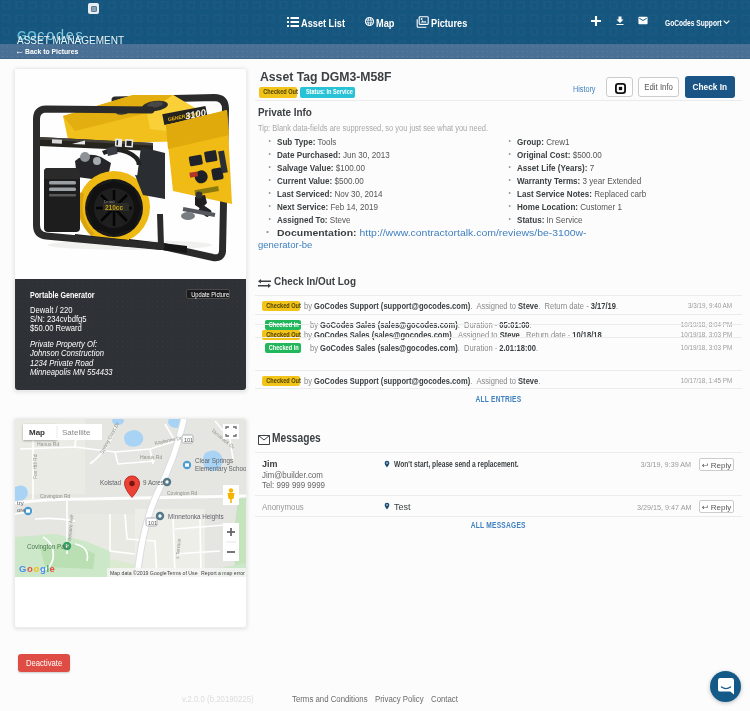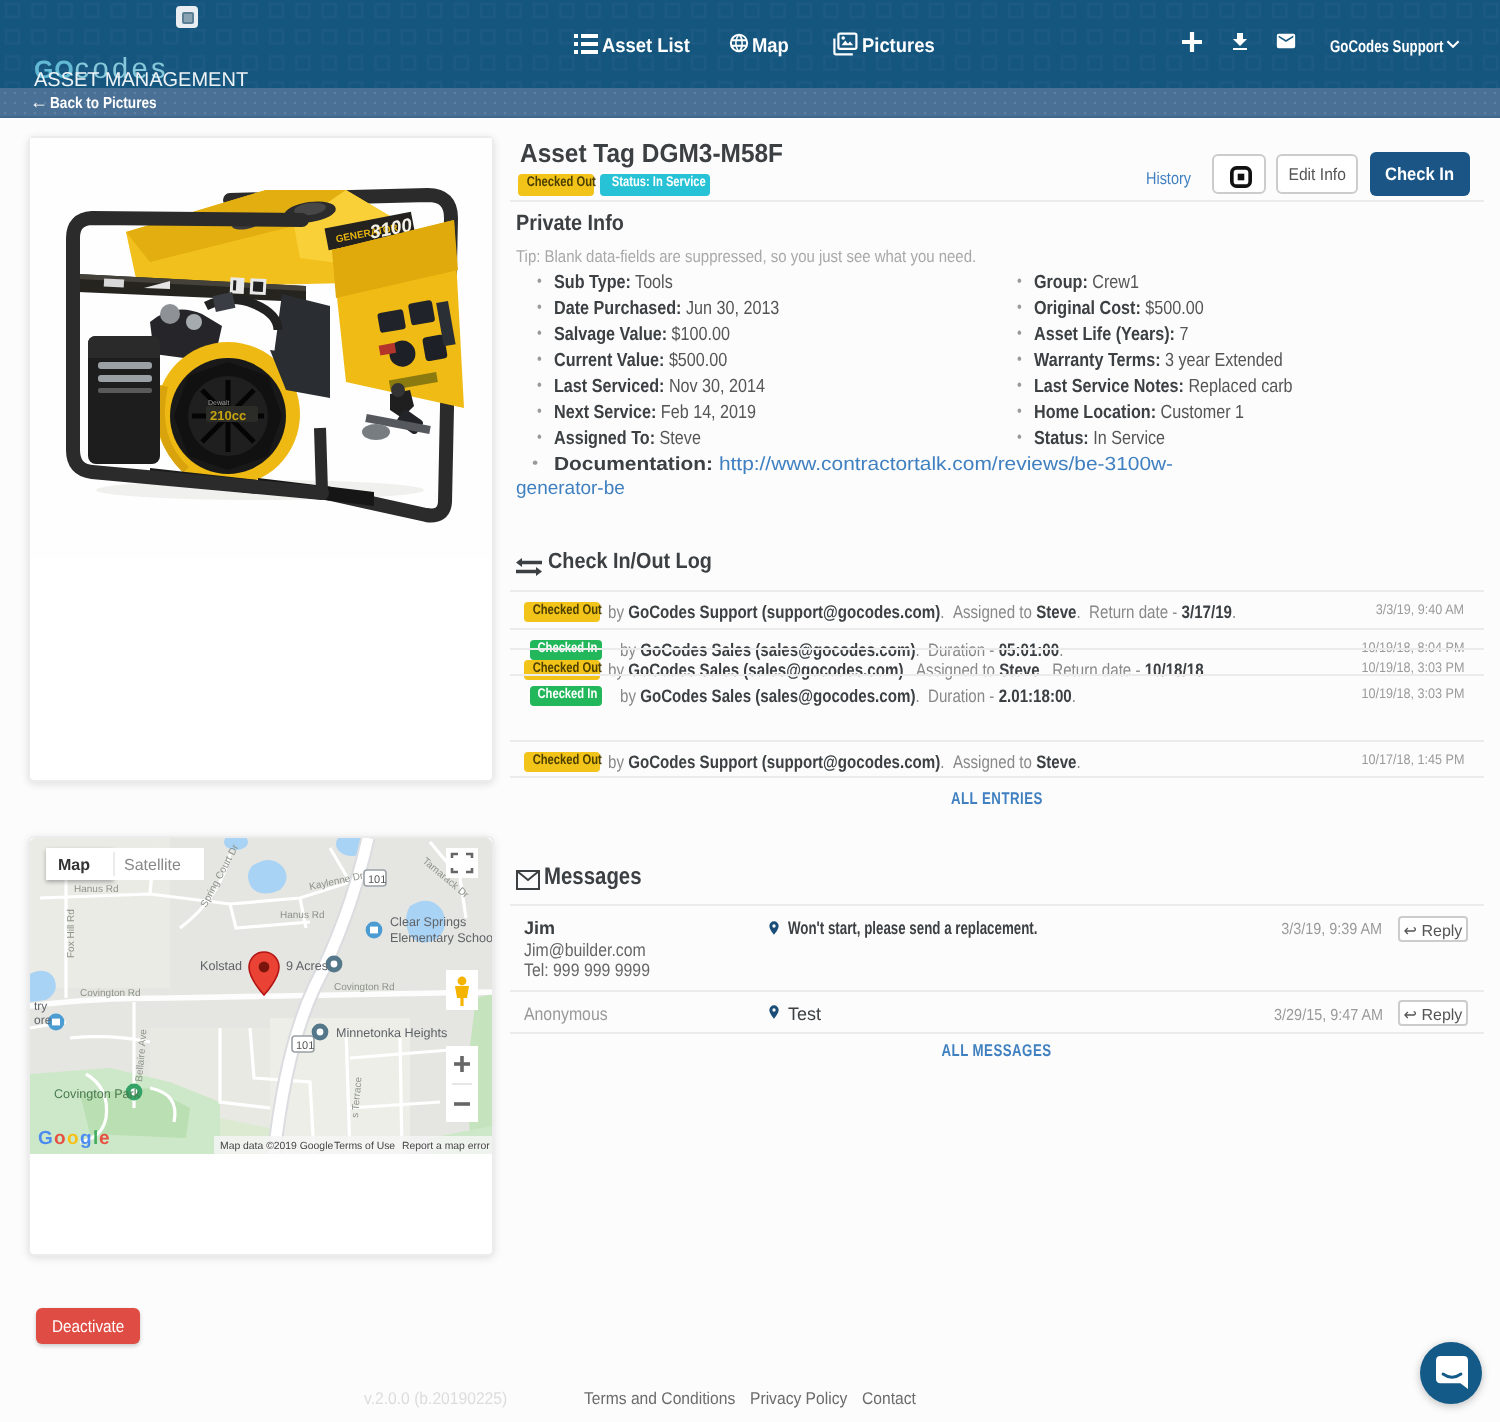--- a/index.html
+++ b/index.html
@@ -238,20 +238,26 @@
       <path d="M180 128 L190 126 L192 134 L186 140 L180 136 Z" fill="#1f1f1f"></path>
       <rect x="184" y="138" width="12" height="8" rx="2" fill="#23232a" transform="rotate(35 190 142)"></rect>
       <circle cx="184" cy="126" r="3.5" fill="#333"></circle>
       <path d="M168 140 L200 146" stroke="#55595e" stroke-width="4"></path>
       <ellipse cx="173" cy="147" rx="7" ry="4" fill="#787d82"></ellipse>
 
       <path d="M136 41 L31 40 Q21.5 40.5 21.5 50 L21.5 156 Q21.5 166 31 167 L146 177.5" fill="none" stroke="#2b2b2b" stroke-width="7" stroke-linecap="round"></path>
 
       <path d="M145 145 L146 177" stroke="#2b2b2b" stroke-width="6"></path>
     </svg>
+  </div>
+  <div id="darkpanel">
+    <div class="title">Portable Generator</div>
+    <div id="updbtn"><span>Update Picture</span></div>
+    <div class="l1">Dewalt / 220<br>S/N: 234cvbdfg5<br>$50.00 Reward</div>
+    <div class="l2">Private Property Of:<br>Johnson Construction<br>1234 Private Road<br>Minneapolis MN 554433</div>
   </div>
 </div>
 
 <div class="card" id="card2">
   <div id="mapwrap">
     <svg width="231" height="158" viewBox="0 0 231 158" font-family="Liberation Sans">
       <rect width="231" height="158" fill="#e5e5e1"></rect>
 
       <rect x="0" y="0" width="70" height="75" fill="#ebebe6"></rect>
       <rect x="120" y="90" width="70" height="68" fill="#eeeee9"></rect>

